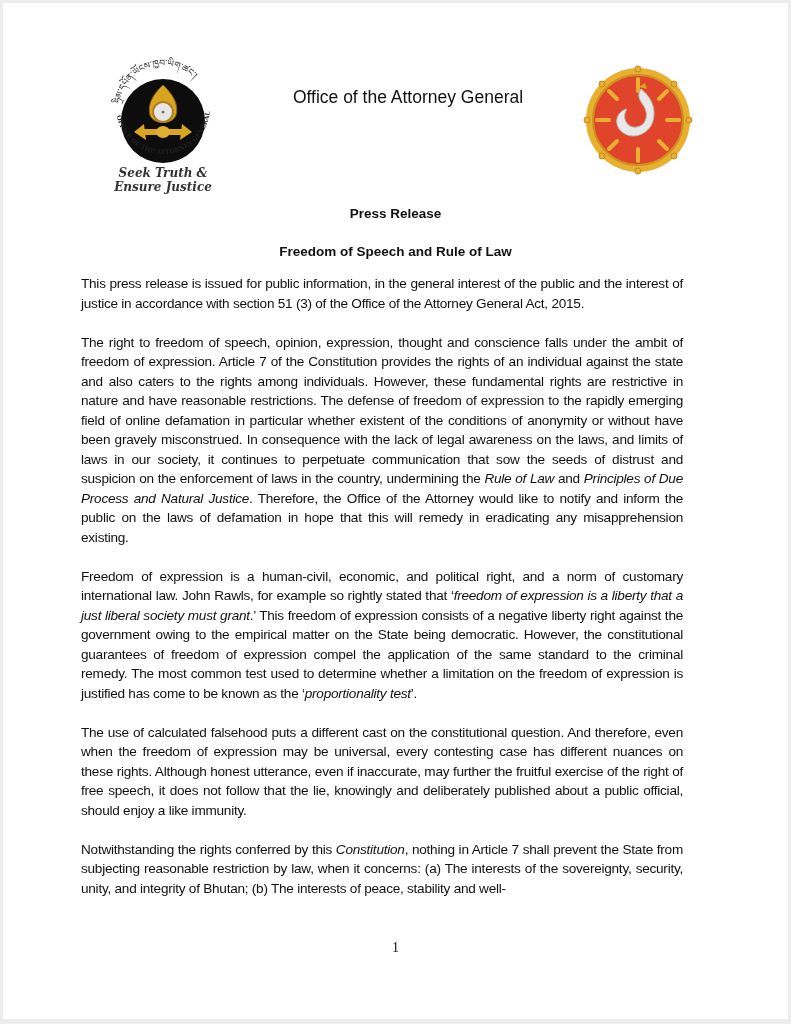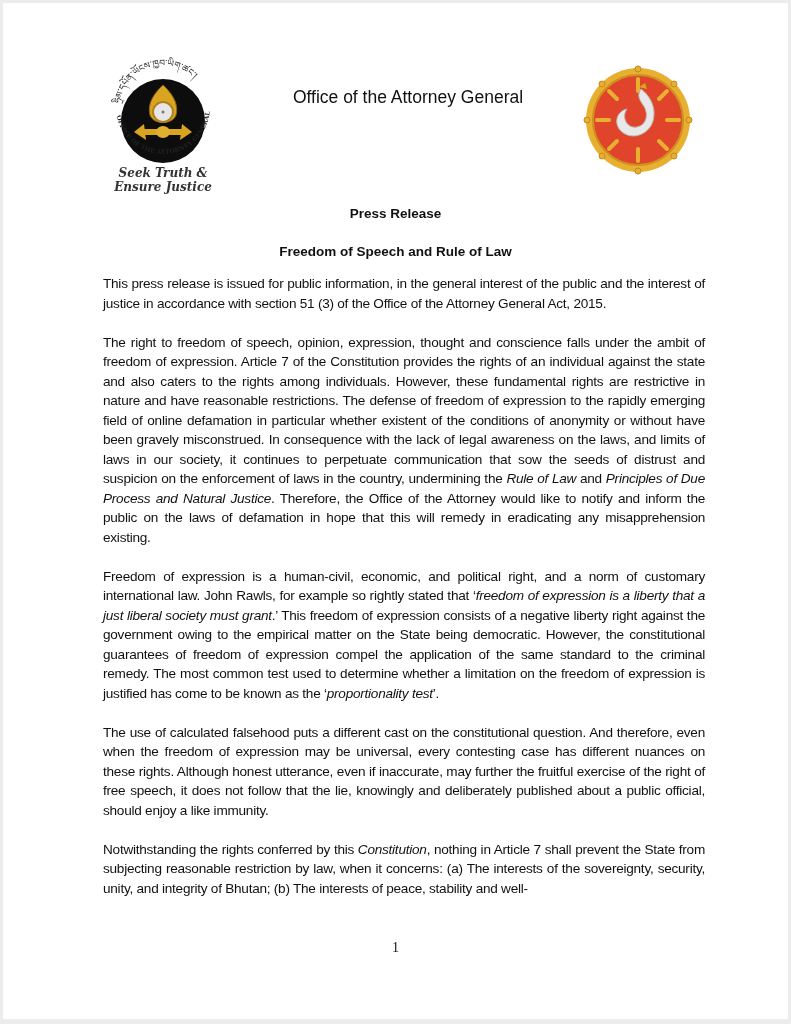--- a/index.html
+++ b/index.html
@@ -22,21 +22,21 @@
     position: absolute; left: 240px; top: 82px; width: 330px; text-align: center; color: #111;
   }
   .dz-script { font-size: 22px; line-height: 26px; letter-spacing: 1px; font-family: "DejaVu Serif", serif; color:#111; }
   .lh-office { font-size: 17.5px; line-height: 20px; margin-top: 2px; }
   .lh-gov { font-size: 17.5px; line-height: 21px; }
   .heading {
     position: absolute; left: 0; width: 785px; text-align: center;
     font-weight: bold; font-size: 13.5px; color: #111;
   }
   .body-text {
-    position: absolute; left: 100px; width: 602px;
+    position: absolute; left: 78px; width: 602px;
     font-size: 13.6px; line-height: 19.5px; color: #111;
     text-align: justify; letter-spacing: -0.25px;
   }
   .body-text p { margin: 0 0 19.5px 0; }
   .body-text p.tight { margin-bottom: 0; }
   em { }
   .page-number {
     position: absolute; left: 0; width: 785px; top: 937px; text-align: center;
     font-family: "Liberation Serif", serif; font-size: 14px; color: #111;
   }

